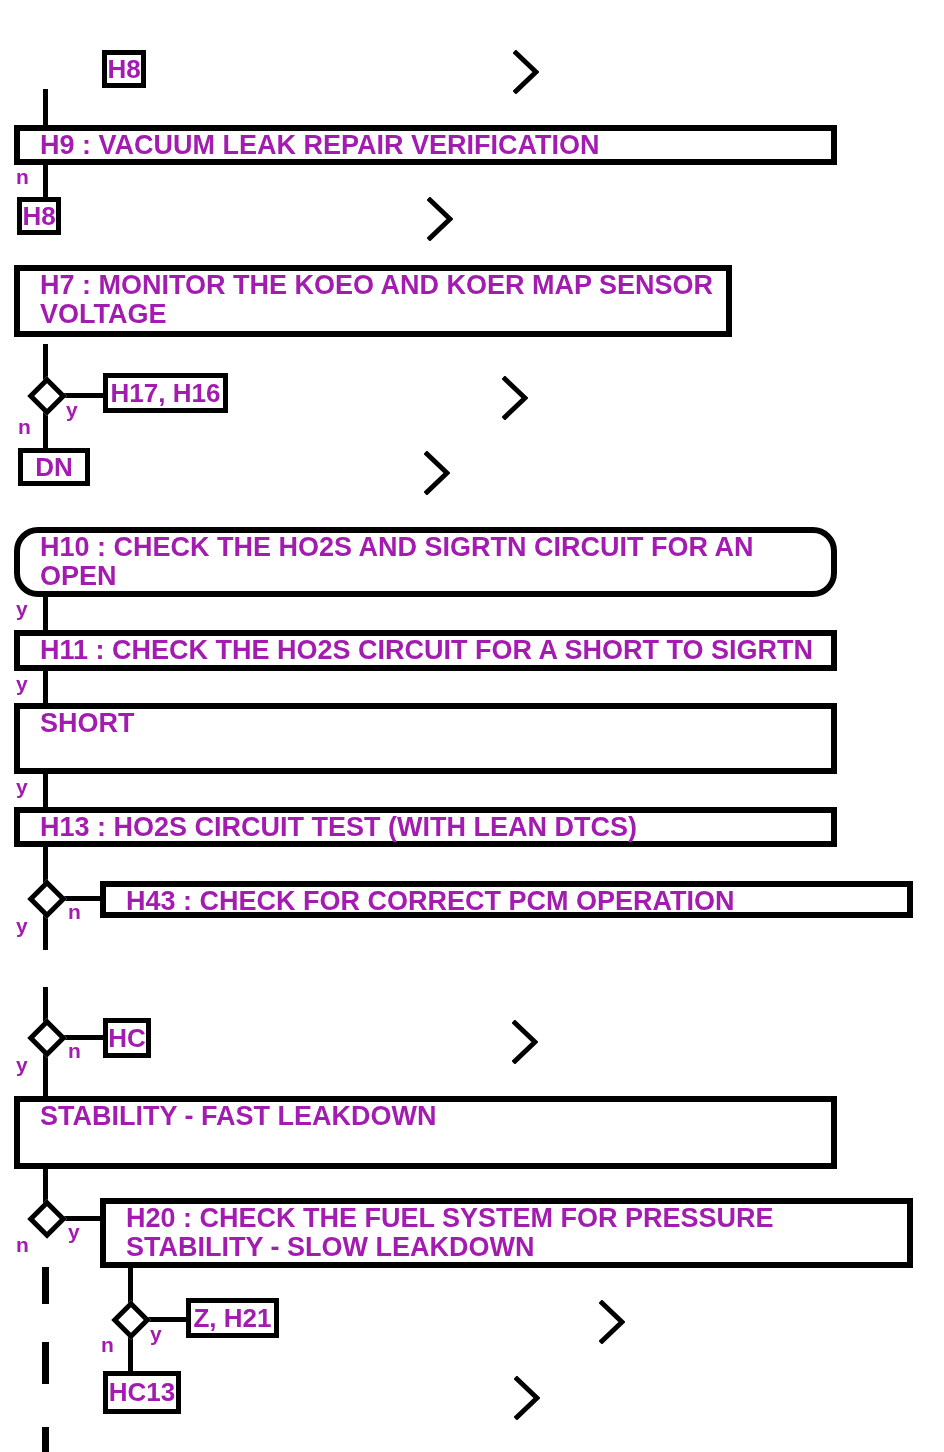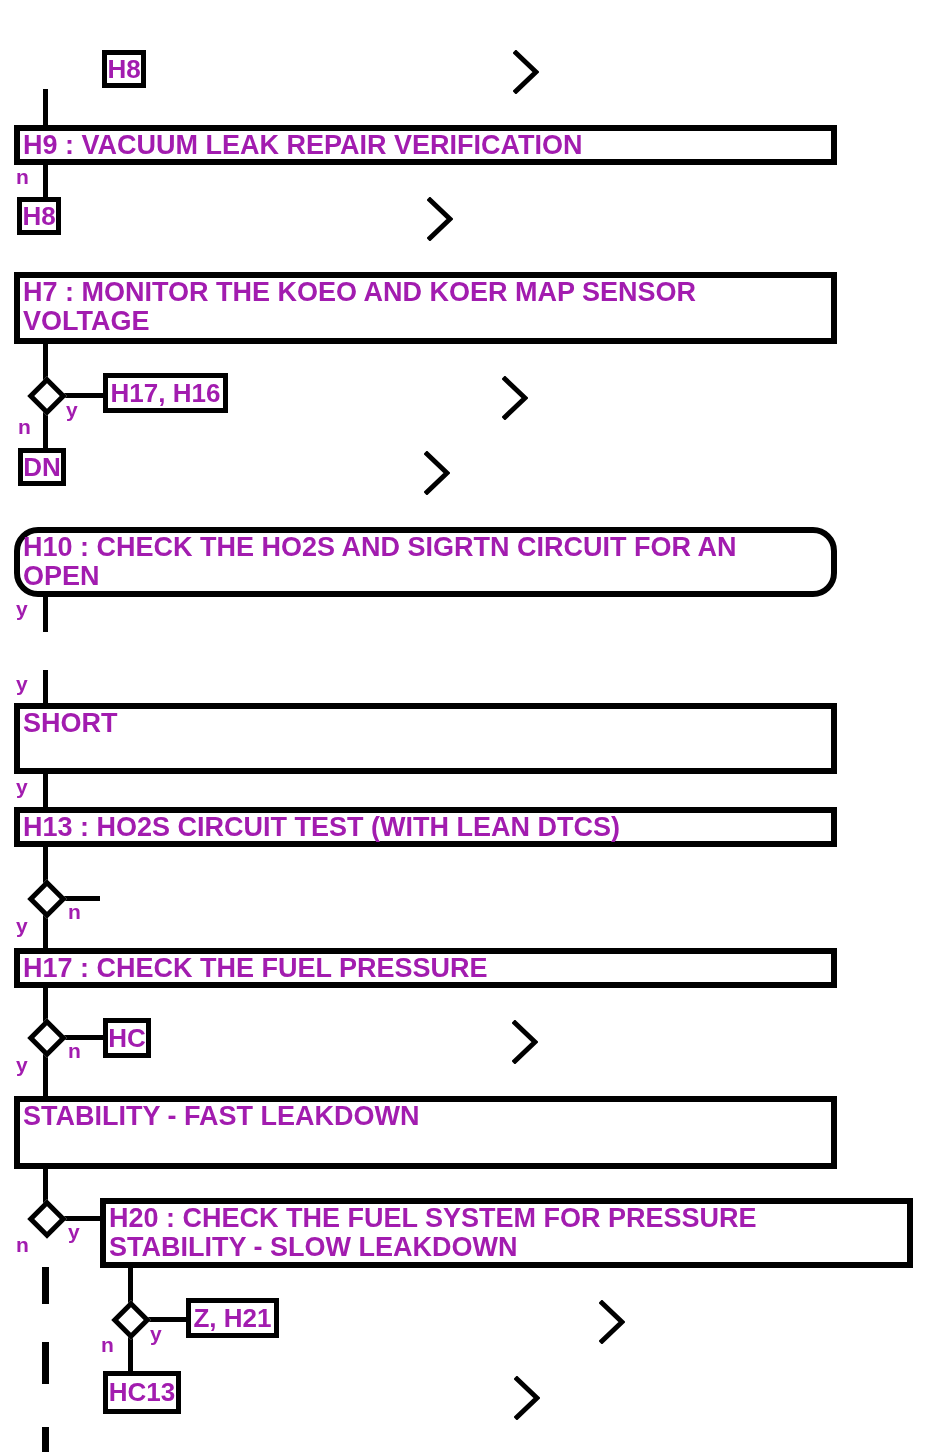--- a/index.html
+++ b/index.html
@@ -14,21 +14,21 @@
     overflow: hidden;
     margin-top: 27px;
   }
   .wbox {
     position: absolute;
     box-sizing: border-box;
     border: 6px solid #000;
     background: #fff;
     font-size: 27px;
     line-height: 29px;
-    padding: 0 3px;
+    padding: 0 20px;
   }
   .wbox .bl { white-space: nowrap; }
   .sbox {
     position: absolute;
     box-sizing: border-box;
     border: 5px solid #000;
     background: #fff;
     font-size: 26px;
     display: flex;
     align-items: center;
@@ -91,52 +91,55 @@
 
   <div class="sbox" style="left:102px; top:23px;  width:44px;  height:38px;">
       <span>H8</span>
     </div>
   <div class="sbox" style="left:17px;  top:170px; width:44px;  height:38px;">
       <span>H8</span>
     </div>
   <div class="sbox" style="left:103px; top:346px; width:125px; height:40px;">
       <span>H17, H16</span>
     </div>
-  <div class="sbox" style="left:18px;  top:421px; width:48px;  height:38px;align-items:center;">
+  <div class="sbox" style="left:18px;  top:421px; width:72px;  height:38px;align-items:center;">
       <span>DN</span>
     </div>
   <div class="sbox" style="left:103px; top:991px; width:48px;  height:40px;">
       <span>HC</span>
     </div>
   <div class="sbox" style="left:186px; top:1271px; width:93px; height:40px;">
       <span>Z, H21</span>
     </div>
   <div class="sbox" style="left:103px; top:1344px; width:78px; height:43px;">
       <span>HC13</span>
     </div>
 
   <div class="wbox" style="left:14px; top:98px; width:823px; height:40px;">
     <div class="bl">H9 : VACUUM LEAK REPAIR VERIFICATION</div>
   </div>
-  <div class="wbox" style="left:14px; top:245px; width:823px; height:72px;">
+  <div class="wbox" style="left:14px; top:238px; width:718px; height:72px;">
     <div class="bl">H7 : MONITOR THE KOEO AND KOER MAP SENSOR</div>
     <div class="bl">VOLTAGE</div>
   </div>
   <div class="wbox" style="left:14px; top:500px; width:823px; height:70px;border-radius:24px;">
     <div class="bl">H10 : CHECK THE HO2S AND SIGRTN CIRCUIT FOR AN</div>
     <div class="bl">OPEN</div>
   </div>
+  <div class="wbox" style="left:14px; top:603px; width:823px; height:41px;">
+    <div class="bl">H11 : CHECK THE HO2S CIRCUIT FOR A SHORT TO SIGRTN</div>
+  </div>
   <div class="wbox" style="left:14px; top:676px; width:823px; height:71px;">
     <div class="bl">SHORT</div>
   </div>
   <div class="wbox" style="left:14px; top:780px; width:823px; height:40px;">
     <div class="bl">H13 : HO2S CIRCUIT TEST (WITH LEAN DTCS)</div>
   </div>
-  <div class="wbox" style="left:14px; top:921px; width:823px; height:40px;">
-    <div class="bl">H17 : CHECK THE FUEL PRESSURE</div>
+  <div class="wbox" style="left:100px; top:854px; width:813px; height:37px;">
+    <div class="bl">H43 : CHECK FOR CORRECT PCM OPERATION</div>
   </div>
   <div class="wbox" style="left:14px; top:1069px; width:823px; height:73px;">
     <div class="bl">STABILITY - FAST LEAKDOWN</div>
   </div>
   <div class="wbox" style="left:100px; top:1171px; width:813px; height:70px;">
     <div class="bl">H20 : CHECK THE FUEL SYSTEM FOR PRESSURE</div>
     <div class="bl">STABILITY - SLOW LEAKDOWN</div>
   </div>
 
   <div class="yn" style="left:16px; top:139px;">n</div>

